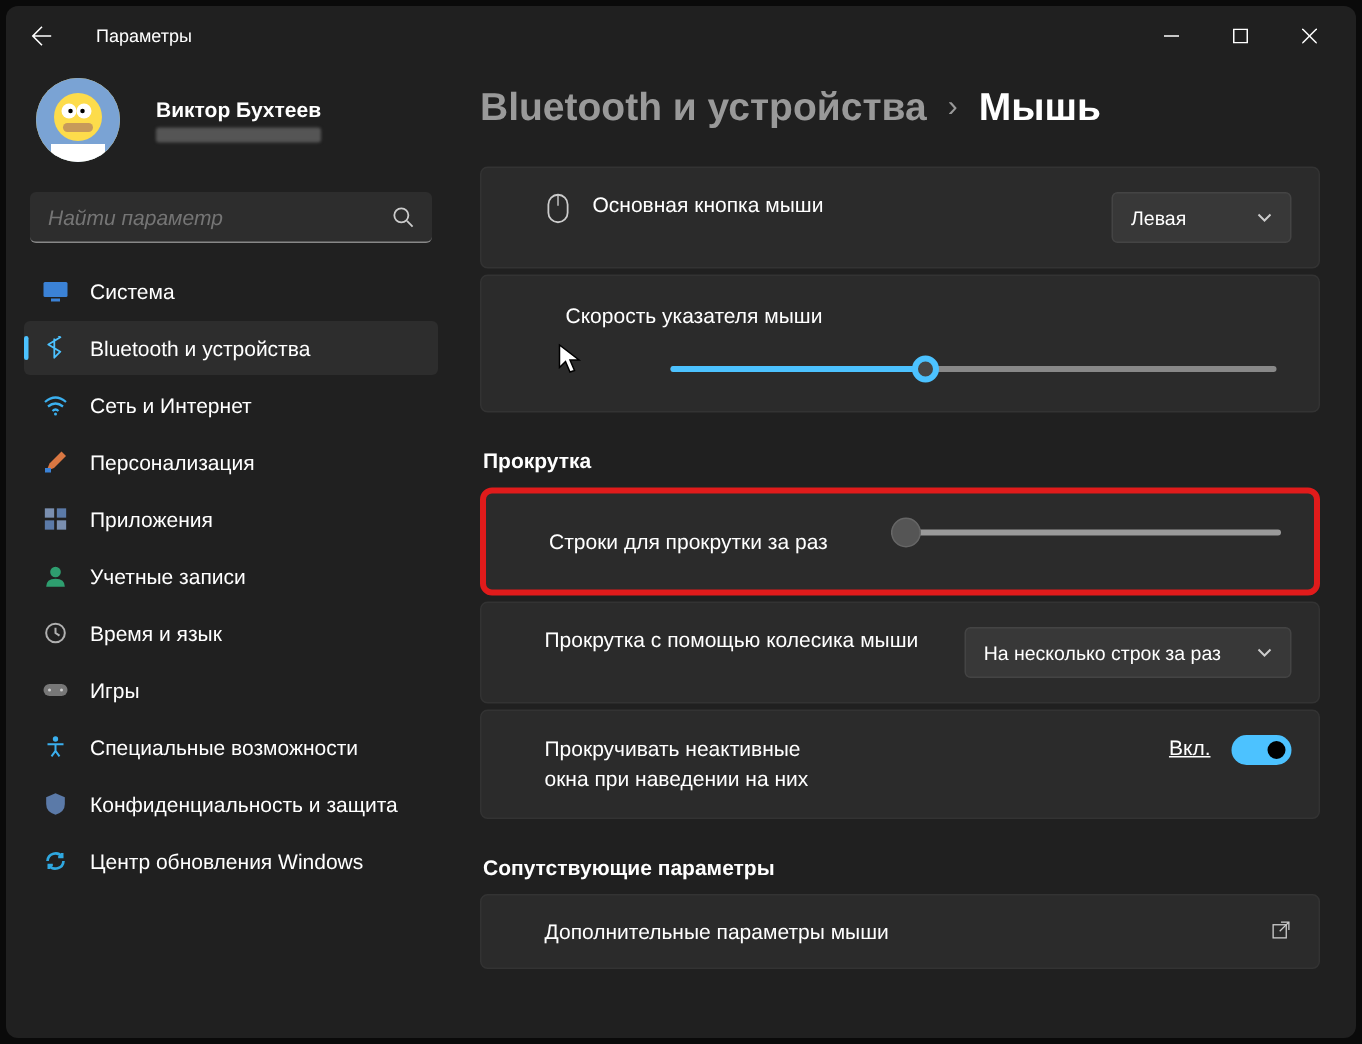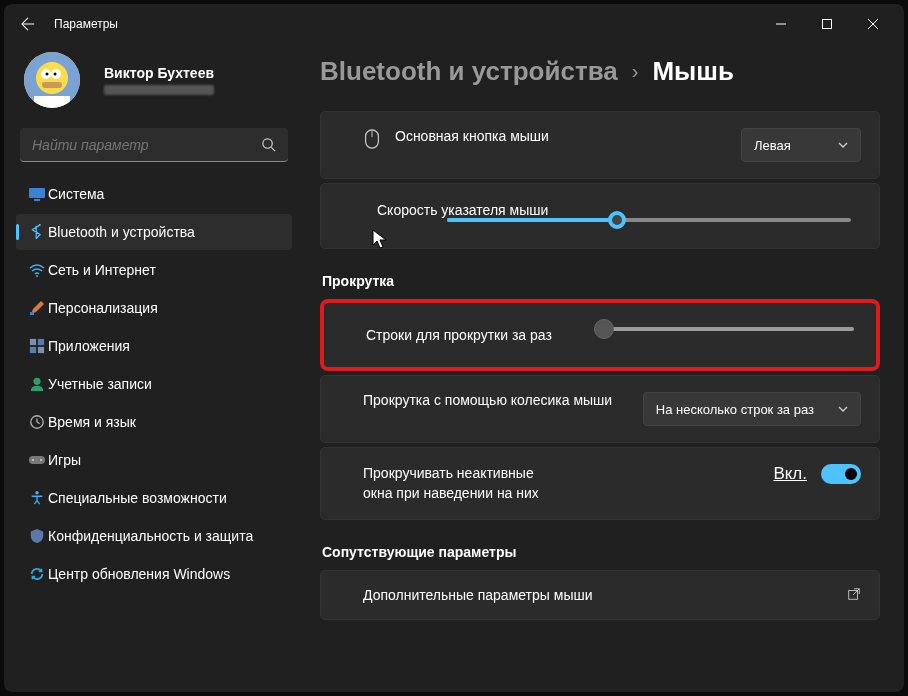--- a/index.html
+++ b/index.html
@@ -1,34 +1,34 @@
 <!DOCTYPE html>
 <html><head>
 <meta charset="utf-8">
 <style>
 * { box-sizing: border-box; margin: 0; padding: 0; font-family: "Segoe UI", Arial, sans-serif; }
 body { background: #0a0a0a; width: 908px; height: 696px; overflow: hidden; }
 .window { width: 900px; height: 688px; margin: 4px; background: #202020; border-radius: 8px; color: #fff; display: flex; flex-direction: column; overflow: hidden; position: relative; }
 .titlebar { height: 40px; display: flex; align-items: center; padding: 0 8px; }
 .back-btn { width: 32px; height: 32px; display: flex; align-items: center; justify-content: center; cursor: pointer; }
-.app-title { font-size: 12px; margin-left: 10px; color: #fff; }
+.app-title { font-size: 12px; margin-left: 20px; color: #fff; }
 .win-controls { margin-left: auto; display: flex; }
 .win-btn { width: 46px; height: 32px; display: flex; align-items: center; justify-content: center; cursor: pointer; }
 .content { flex: 1; display: flex; overflow: hidden; }
 .sidebar { width: 300px; padding: 0 12px; display: flex; flex-direction: column; }
 .profile { display: flex; align-items: center; padding: 8px 8px 16px 8px; gap: 24px; }
 .avatar { width: 56px; height: 56px; border-radius: 50%; background: #f0d060; display: flex; align-items: center; justify-content: center; overflow: hidden; }
 .avatar svg { width: 100%; height: 100%; }
 .profile-txt { display: flex; flex-direction: column; }
 .profile-name { font-size: 14px; font-weight: 600; }
 .profile-sub { width: 110px; height: 10px; background: #555; border-radius: 2px; margin-top: 4px; filter: blur(1px); }
 .search { margin: 4px 4px 14px 4px; background: #2d2d2d; height: 34px; border-radius: 4px; border-bottom: 1px solid #888; display: flex; align-items: center; padding: 0 12px; }
 .search input { flex: 1; background: transparent; border: none; outline: none; color: #3b82f6; font-size: 14px; font-style: italic; }
 .nav { flex: 1; overflow-y: auto; }
-.nav-item { height: 36px; display: flex; align-items: center; padding: 0 12px; border-radius: 4px; cursor: pointer; gap: 2px; font-size: 14px; position: relative; margin-bottom: 2px; }
+.nav-item { height: 36px; display: flex; align-items: center; padding: 0 12px; border-radius: 4px; cursor: pointer; gap: 14px; font-size: 14px; position: relative; margin-bottom: 2px; }
 .nav-item.active { background: #2d2d2d; }
 .nav-item.active::before { content: ""; position: absolute; left: 0; top: 10px; bottom: 10px; width: 3px; background: #4cc2ff; border-radius: 2px; }
 .nav-icon { width: 18px; height: 18px; display: flex; align-items: center; justify-content: center; }
 .main { flex: 1; padding: 0 24px 0 16px; overflow-y: auto; }
 .breadcrumb { display: flex; align-items: center; gap: 14px; margin: 12px 0 24px 0; }
 .bc-parent { font-size: 26px; font-weight: 600; color: #999; }
 .bc-sep { font-size: 20px; color: #999; }
 .bc-current { font-size: 26px; font-weight: 600; color: #fff; }
 .card { background: #2b2b2b; border: 1px solid #333; border-radius: 5px; margin-bottom: 4px; }
 .card.pad { padding: 16px 18px; }
@@ -230,21 +230,21 @@
           <div class="dropdown">
             <span>Левая</span>
             <svg width="10" height="10" viewBox="0 0 10 10">
                 <path d="M1 3l4 4 4-4" stroke="#ccc" fill="none" stroke-width="1.3"></path>
               </svg>
           </div>
         </div>
       </div>
 
       <div class="card pad" style="padding:18px 18px 26px 56px;">
-        <div class="row-label" style="">Скорость указателя мыши</div>
+        <div class="row-label" style="margin-bottom:26px;">Скорость указателя мыши</div>
         <div style="padding:0 10px 0 70px;">
           <div class="slider-track">
             <div class="slider-fill" style="width:42%;"></div>
             <div class="slider-thumb" style="left:42%;"></div>
           </div>
         </div>
       </div>
 
       <div class="section-title">Прокрутка</div>
 
@@ -268,21 +268,21 @@
                 <path d="M1 3l4 4 4-4" stroke="#ccc" fill="none" stroke-width="1.3"></path>
               </svg>
           </div>
         </div>
       </div>
 
       <div class="card pad" style="margin-top:3px;">
         <div class="row">
           <div class="row-label" style="max-width:320px;line-height:1.4;">Прокручивать неактивные окна при наведении на них</div>
           <div style="flex:1"></div>
-          <span style="font-size:17px;text-decoration:underline;">Вкл.</span>
+          <span style="font-size:14px;text-decoration:underline;">Вкл.</span>
           <div class="toggle">
             <div class="toggle-knob"></div>
           </div>
         </div>
       </div>
 
       <div class="section-title">Сопутствующие параметры</div>
 
       <div class="card pad">
         <div class="row">

